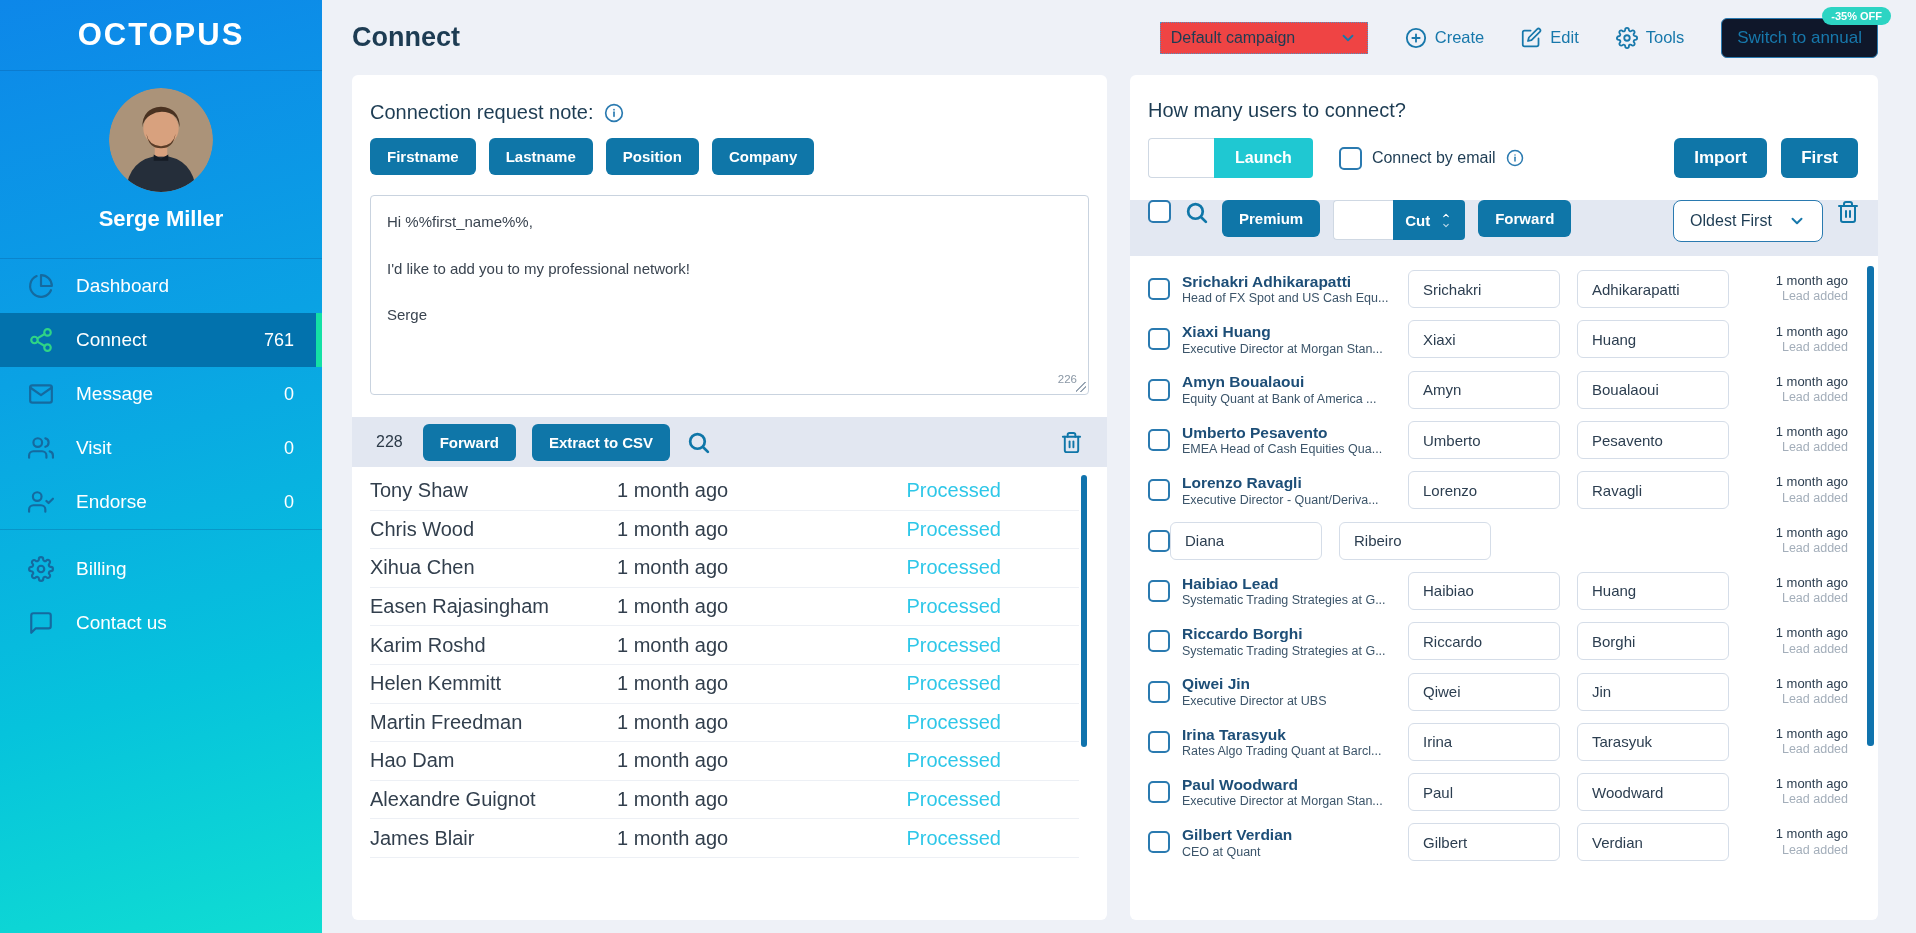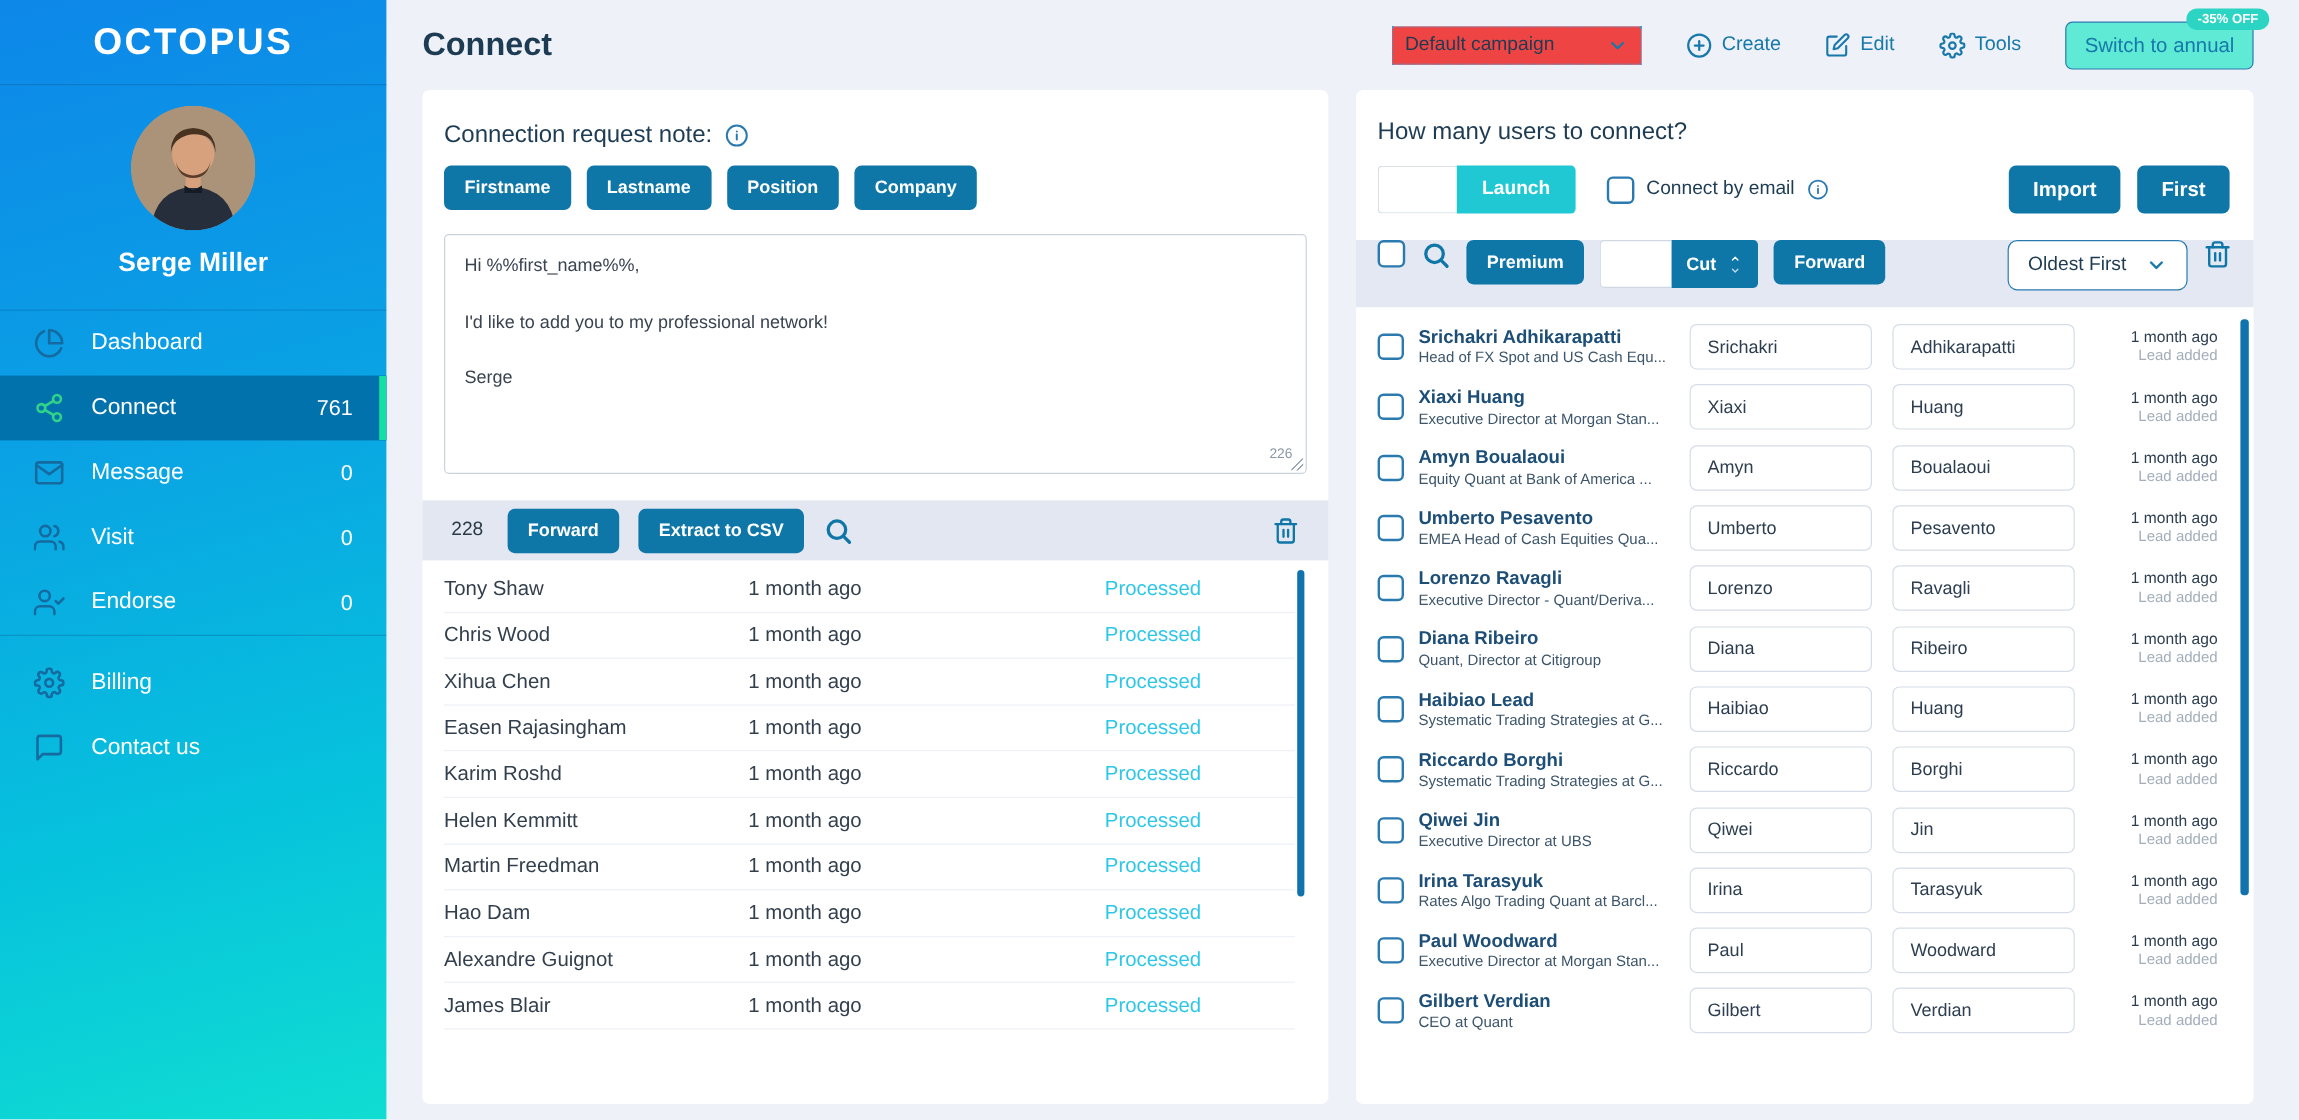--- a/index.html
+++ b/index.html
@@ -30,21 +30,21 @@
   .main { flex:1; display:flex; flex-direction:column; padding:0 38px 0 30px; }
   .topbar { height:75px; display:flex; align-items:center; }
   .page-title { font-size:27px; font-weight:700; color:#1d3c53; }
   .top-controls { margin-left:auto; display:flex; align-items:center; gap:37px; }
   .campaign-select { width:208px; height:32px; background:#ef4444; border:1px dotted #4f93c6;
                      display:flex; align-items:center; justify-content:space-between; padding:0 10px;
                      font-size:16px; cursor:pointer; }
   .top-link { display:flex; align-items:center; gap:8px; color:#1778ab; font-size:16.5px; cursor:pointer; }
   .top-link svg { stroke:#1778ab; }
   .switch-wrap { position:relative; }
-  .switch-btn { background:#5eead4; border:1px solid #2a7ab0; border-radius:6px; color:#1778ab;
+  .switch-btn { background:#0f172a; border:1px solid #2a7ab0; border-radius:6px; color:#1778ab;
                 font-size:17px; padding:9px 15px; font-family:inherit; cursor:pointer; }
   .discount-badge { position:absolute; top:-11px; right:-13px; background:#2cd4c3; color:#fff;
                     font-size:11px; font-weight:700; padding:3px 9px; border-radius:10px; }
 
   .content { display:flex; gap:23px; }
   .card { background:#fff; border-radius:6px; height:845px; }
 
   
   .note-card { width:755px; padding:26px 18px 0; }
   .note-title-row { display:flex; align-items:center; gap:10px; font-size:20px; color:#1d3c53; }
@@ -61,21 +61,21 @@
   .resize-grip { position:absolute; right:3px; bottom:3px; width:10px; height:10px;
                  background:linear-gradient(135deg,transparent 0 45%,#9aa7b5 45% 55%,transparent 55% 70%,#9aa7b5 70% 80%,transparent 80%); }
   .note-toolbar { margin:22px -18px 0; background:#e2e7f1; height:50px; display:flex; align-items:center;
                   padding:0 24px; gap:16px; }
   .queue-count { font-size:16px; color:#2c3a48; margin-right:4px; }
   .icon-btn { background:none; border:none; display:flex; cursor:pointer; padding:0; }
   .icon-btn svg { stroke:#0f76a8; }
   .toolbar-trash { margin-left:auto; }
   .processed-list { position:relative; margin-top:5px; margin-right:10px; }
   .p-row { height:38.6px; display:flex; align-items:center; border-bottom:1px solid #edf0f5;
-           font-size:17px; color:#323f4d; padding-right:78px; }
+           font-size:20px; color:#323f4d; padding-right:78px; }
   .p-name { width:256px; }
   .p-time { width:300px; }
   .p-status { margin-left:auto; color:#2ec7e8; }
   .v-scroll { position:absolute; width:6px; background:#1073ad; border-radius:3px; cursor:grab; }
   .v-scroll.left-thumb { right:-8px; top:3px; height:272px; }
 
   
   .connect-card { flex:1; padding:24px 14px 0 18px; }
   .hc-title { font-size:20px; color:#1d3c53; }
   .hc-controls { margin-top:16px; display:flex; align-items:center; }
@@ -510,24 +510,20 @@
             <input class="u-input" value="Lorenzo" style="">
             <input class="u-input" value="Ravagli" style="">
             <div class="u-right">
               <div class="u-time">1 month ago</div>
               <div class="u-status">Lead added</div>
             </div>
           </div>
 
           <div class="u-row">
             <input type="checkbox" class="checkbox" style="width: 22px; height: 22px;">
-            <div class="u-info">
-              <div class="u-name">Diana Ribeiro</div>
-              <div class="u-title">Quant, Director at Citigroup</div>
-            </div>
             <input class="u-input" value="Diana" style="">
             <input class="u-input" value="Ribeiro" style="">
             <div class="u-right">
               <div class="u-time">1 month ago</div>
               <div class="u-status">Lead added</div>
             </div>
           </div>
 
           <div class="u-row">
             <input type="checkbox" class="checkbox" style="width: 22px; height: 22px;">

